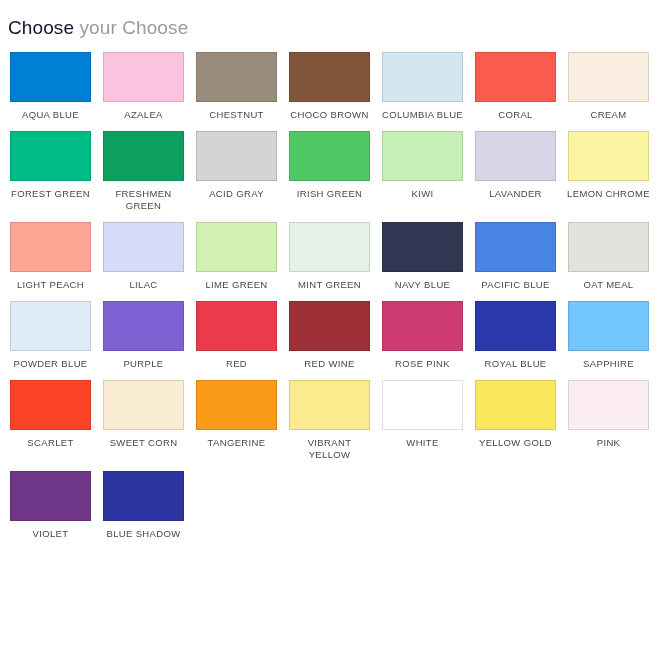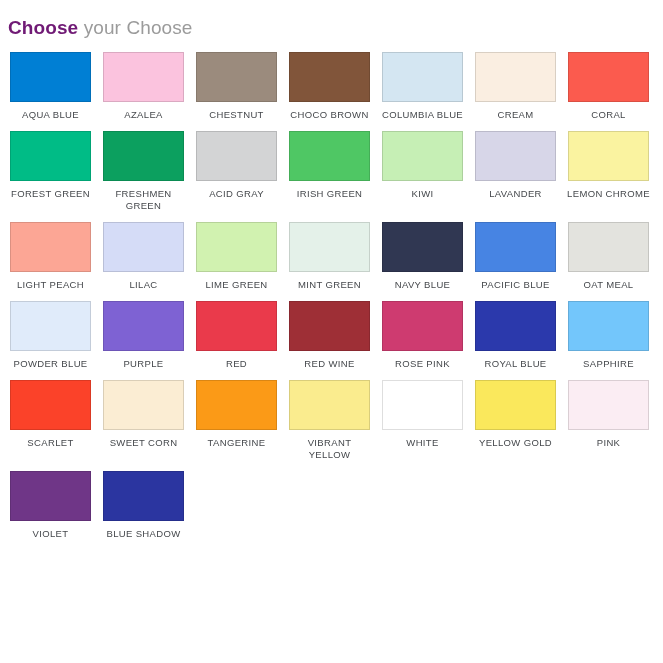--- a/index.html
+++ b/index.html
@@ -26,22 +26,22 @@
     margin: 0;
     padding: 16px 0 0 8px;
     font-size: 19px;
     font-weight: normal;
     letter-spacing: 0.1px;
     line-height: 24px;
     color: #9a9a9a;
     white-space: nowrap;
   }
   .page-title .title-strong {
-    font-weight: bold;
-    color: #701a75;
+    font-weight: normal;
+    color: #0f172a;
   }
   .page-title .title-rest {
     font-weight: normal;
     color: #9b9b9b;
   }
   .swatch-grid {
     display: grid;
     grid-template-columns: repeat(7, 1fr);
     column-gap: 0px;
     row-gap: 0px;
@@ -102,28 +102,28 @@
       </div>
       <div class="swatch-cell">
         <span class="swatch-chip" style="background: rgb(129, 85, 58);"></span>
         <span class="swatch-label">CHOCO BROWN</span>
       </div>
       <div class="swatch-cell">
         <span class="swatch-chip" style="background: rgb(212, 230, 242);"></span>
         <span class="swatch-label">COLUMBIA BLUE</span>
       </div>
       <div class="swatch-cell">
+        <span class="swatch-chip" style="background: rgb(251, 91, 78);"></span>
+        <span class="swatch-label">CORAL</span>
+      </div>
+      <div class="swatch-cell">
         <span class="swatch-chip" style="background: rgb(250, 238, 225);"></span>
         <span class="swatch-label">CREAM</span>
       </div>
       <div class="swatch-cell">
-        <span class="swatch-chip" style="background: rgb(251, 91, 78);"></span>
-        <span class="swatch-label">CORAL</span>
-      </div>
-      <div class="swatch-cell">
         <span class="swatch-chip" style="background: rgb(0, 188, 134);"></span>
         <span class="swatch-label">FOREST GREEN</span>
       </div>
       <div class="swatch-cell">
         <span class="swatch-chip" style="background: rgb(12, 160, 95);"></span>
         <span class="swatch-label">FRESHMEN GREEN</span>
       </div>
       <div class="swatch-cell">
         <span class="swatch-chip" style="background: rgb(211, 212, 213);"></span>
         <span class="swatch-label">ACID GRAY</span>

